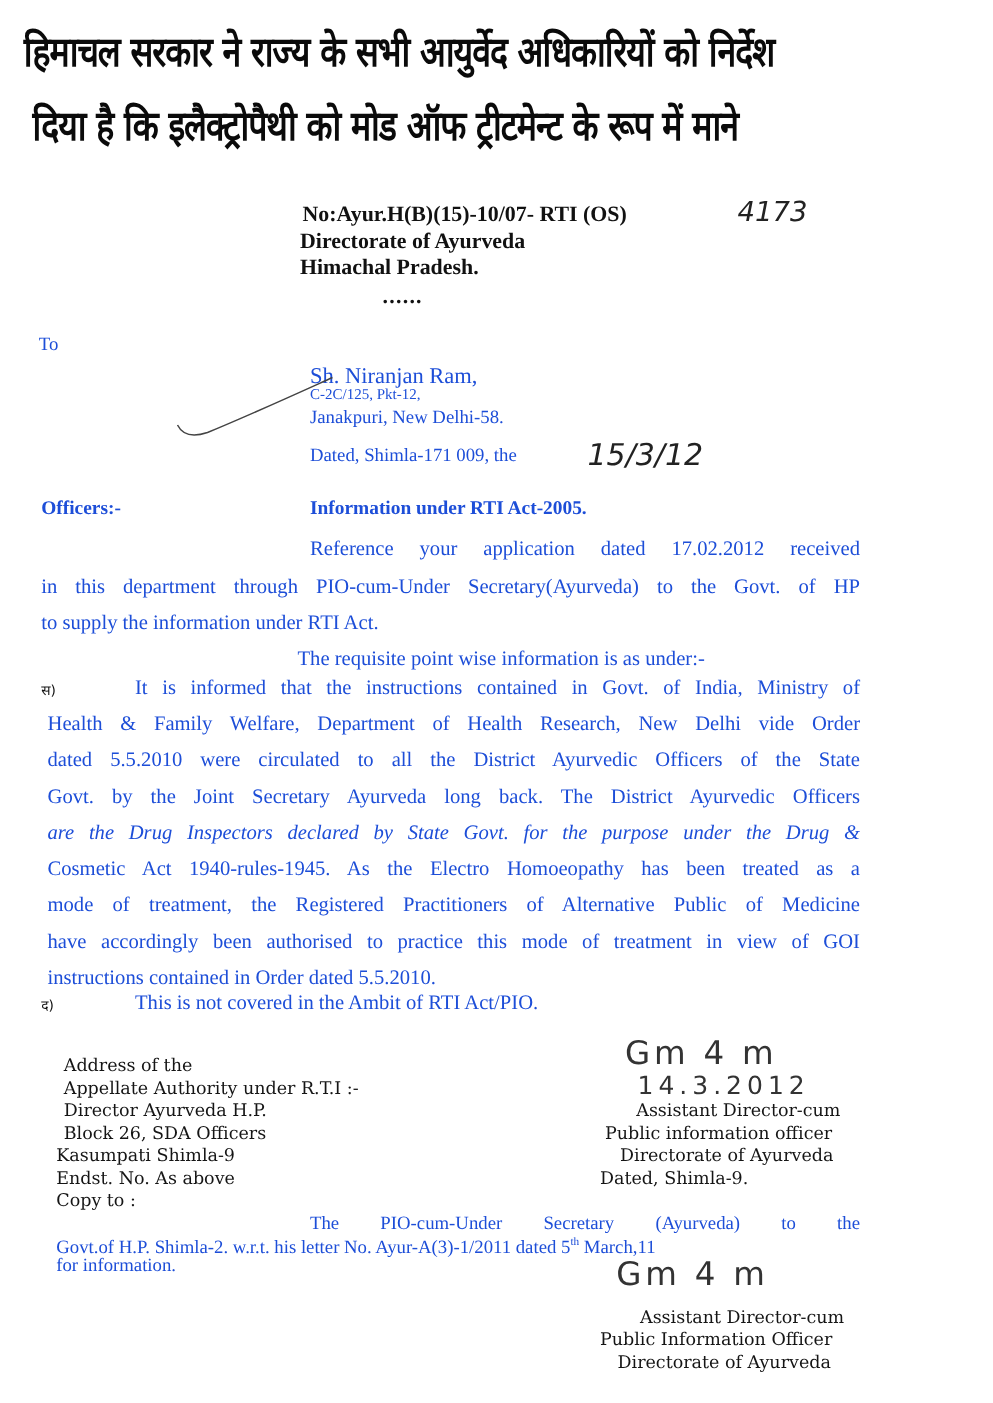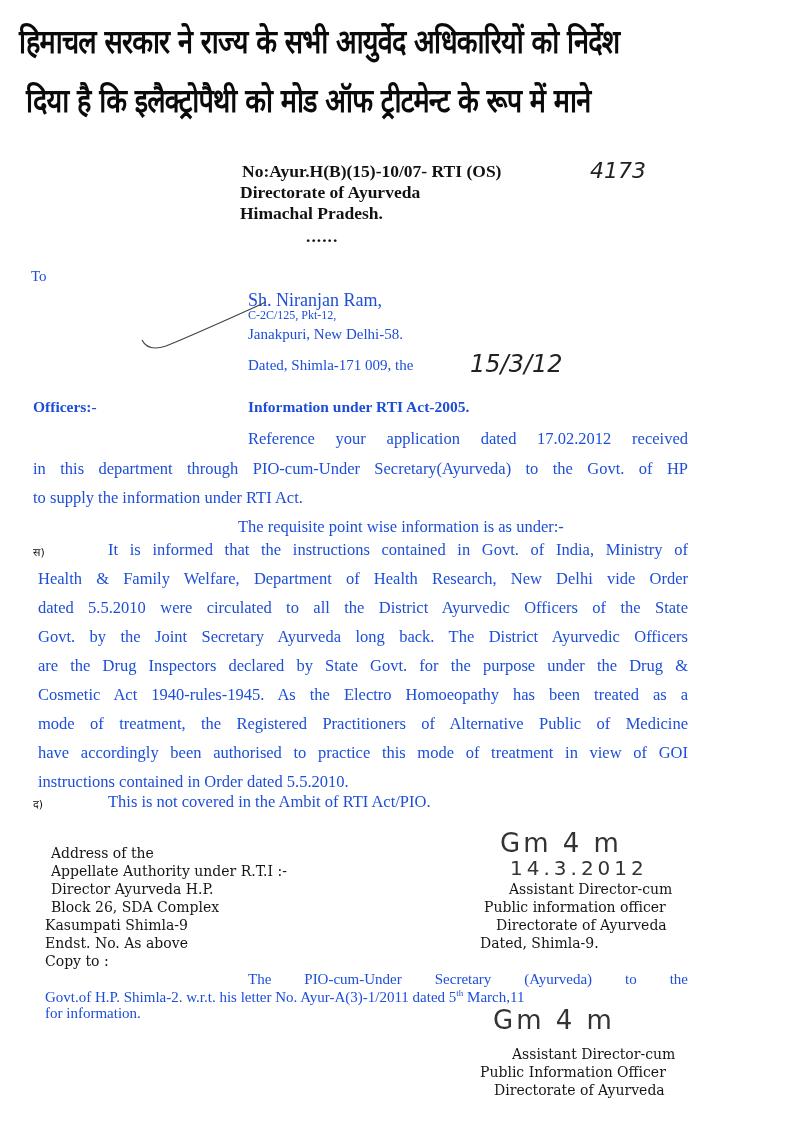--- a/index.html
+++ b/index.html
@@ -45,33 +45,33 @@
 <div class="abs body just" style="left:33px; top:459px; width:655px;">in this department through PIO-cum-Under Secretary(Ayurveda) to the Govt. of HP</div>
 <div class="abs body" style="left:33px; top:488px;">to supply the information under RTI Act.</div>
 
 <div class="abs body" style="left:238px; top:517px;">The requisite point wise information is as under:-</div>
 
 <div class="abs hindi-marker" style="left:33px; top:544px;">स)</div>
 <div class="abs body" style="left:108px; top:540px; width:580px; text-align:justify; text-align-last:justify; white-space:normal;">It is informed that the instructions contained in Govt. of India, Ministry of</div>
 <div class="abs body just" style="left:38px; top:569px; width:650px;">Health &amp; Family Welfare, Department of Health Research, New Delhi vide Order</div>
 <div class="abs body just" style="left:38px; top:598px; width:650px;">dated 5.5.2010 were circulated to all the District Ayurvedic Officers of the State</div>
 <div class="abs body just" style="left:38px; top:627px; width:650px;">Govt. by the Joint Secretary Ayurveda long back. The District Ayurvedic Officers</div>
-<div class="abs body just" style="left:38px; top:656px; width:650px;">are the Drug Inspectors declared by State Govt. for the purpose under the Drug &amp;</div>
+<div class="abs body just" style="left:38px; top:656px; width:650px;font-style:italic;">are the Drug Inspectors declared by State Govt. for the purpose under the Drug &amp;</div>
 <div class="abs body just" style="left:38px; top:685px; width:650px;">Cosmetic Act 1940-rules-1945. As the Electro Homoeopathy has been treated as a</div>
 <div class="abs body just" style="left:38px; top:714px; width:650px;">mode of treatment, the Registered Practitioners of Alternative Public of Medicine</div>
 <div class="abs body just" style="left:38px; top:743px; width:650px;">have accordingly been authorised to practice this mode of treatment in view of GOI</div>
 <div class="abs body" style="left:38px; top:772px;text-align:center;">instructions contained in Order dated 5.5.2010.</div>
 
 <div class="abs hindi-marker" style="left:33px; top:796px;">द)</div>
 <div class="abs body" style="left:108px; top:792px;">This is not covered in the Ambit of RTI Act/PIO.</div>
 
 <div class="abs sans" style="left:51px; top:845px;">Address of the</div>
 <div class="abs sans" style="left:51px; top:863px;">Appellate Authority under R.T.I :-</div>
 <div class="abs sans" style="left:51px; top:881px;">Director Ayurveda H.P.</div>
-<div class="abs sans" style="left:51px; top:899px;">Block 26, SDA Complex</div>
+<div class="abs sans" style="left:51px; top:899px;">Block 26, SDA Officers</div>
 <div class="abs sans" style="left:45px; top:917px;">Kasumpati Shimla-9</div>
 <div class="abs sans" style="left:45px; top:935px;">Endst. No. As above</div>
 <div class="abs sans" style="left:45px; top:953px;">Copy to :</div>
 
 <div class="abs sig" style="left:500px; top:828px;">Gm 4 m</div>
 <div class="abs sig" style="left:510px; top:856px; font-size:20px; letter-spacing:4px;">14.3.2012</div>
 <div class="abs sans" style="left:509px; top:881px;">Assistant Director-cum</div>
 <div class="abs sans" style="left:484px; top:899px;">Public information officer</div>
 <div class="abs sans" style="left:496px; top:917px;">Directorate of Ayurveda</div>
 <div class="abs sans" style="left:480px; top:935px;">Dated, Shimla-9.</div>

